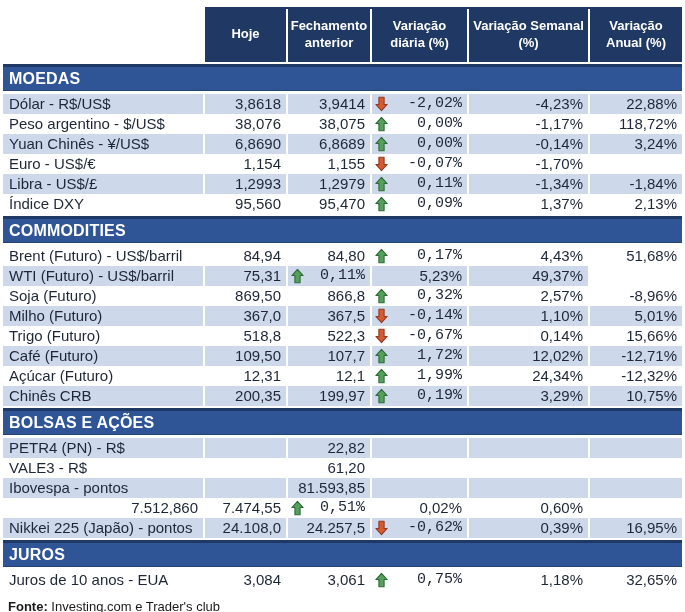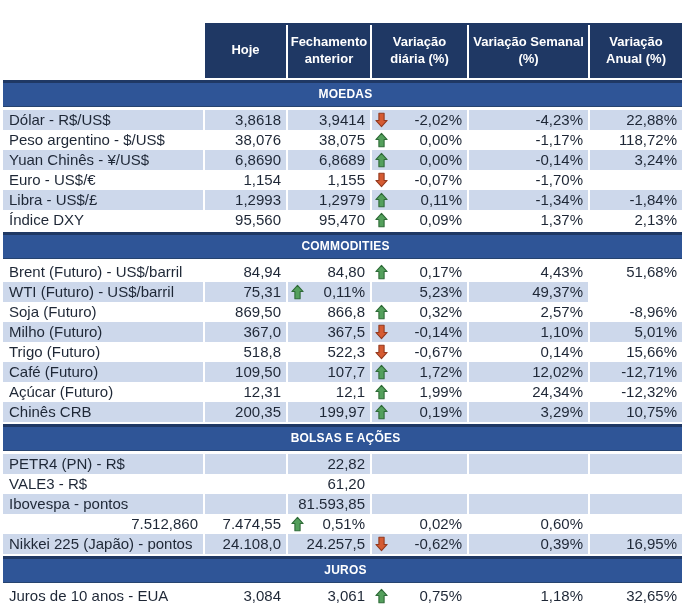--- a/index.html
+++ b/index.html
@@ -23,21 +23,21 @@
     left: 286px;
     right: 3px;
     height: 2px;
     background: #1F3864;
   }
   .grid6 {
     display: grid;
     grid-template-columns: 200px 83px 84px 97px 121px 94px;
   }
   .header-row {
-    margin-top: 23px;
+    margin-top: 7px;
   }
   .header-cell {
     background: #1F3864;
     color: #ffffff;
     font-weight: bold;
     font-size: 13px;
     line-height: 1.25;
     height: 55px;
     display: flex;
     align-items: center;
@@ -51,26 +51,25 @@
     background: transparent;
     border-left: none;
   }
   .section-band {
     margin-top: 2px;
     background: #2F5597;
     border-top: 3px solid #1F3864;
     border-bottom: 1px solid #26436F;
     color: #ffffff;
     font-weight: bold;
-    font-size: 12px;
+    font-size: 16px;
     height: 23px;
     line-height: 23px;
     padding-left: 6px;
     letter-spacing: 0.2px;
-    text-align: center;
   }
   .rows {
     margin-top: 3px;
   }
   .row {
     height: 20px;
     line-height: 20px;
     font-size: 15px;
     color: #1e2736;
   }
@@ -88,20 +87,21 @@
   }
   .cell.label {
     padding-left: 6px;
   }
   .cell.num {
     text-align: right;
     padding-right: 5px;
   }
   .cell.diaria {
     position: relative;
+    font-family: Liberation Mono, monospace;
   }
   .arrow {
     position: absolute;
     left: 3px;
     top: 50%;
     transform: translateY(-50%);
     width: 13px;
     height: 16px;
     display: inline-flex;
   }

